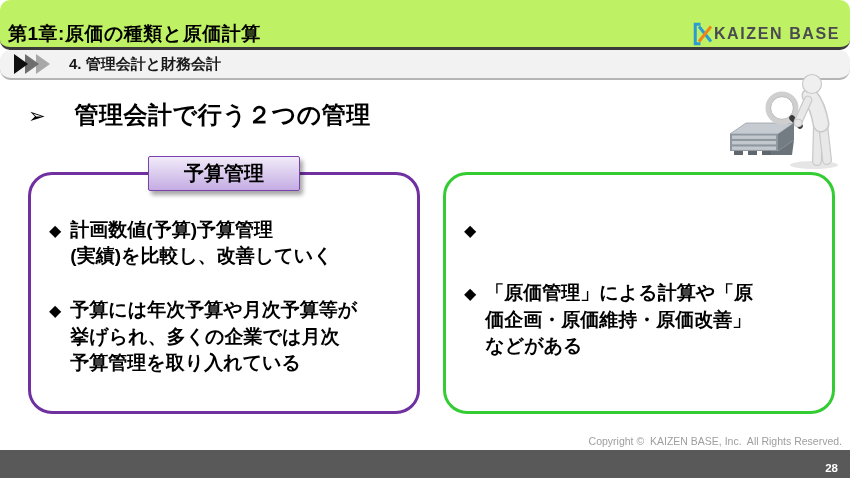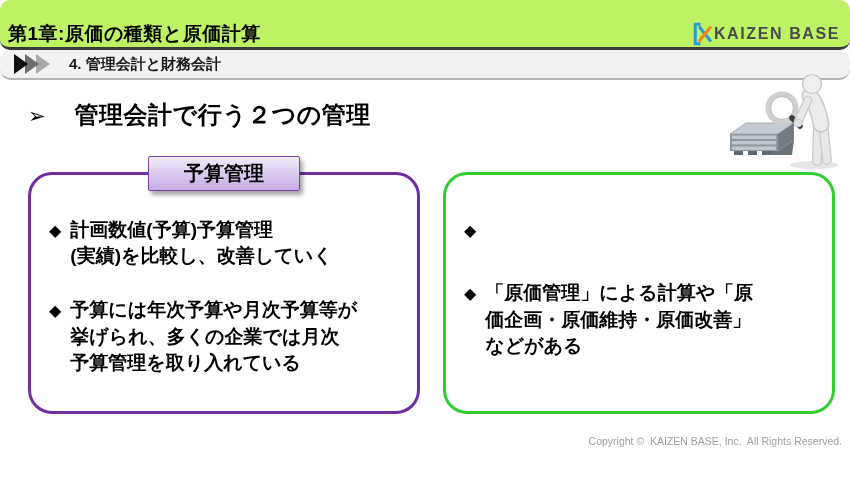--- a/index.html
+++ b/index.html
@@ -143,14 +143,17 @@
       <div class="bullet">
         <span class="diamond">◆</span>
         <span class="bullet-text">「原価管理」による計算や「原
 価企画・原価維持・原価改善」
 などがある</span>
       </div>
     </div>
   </section>
 
   <div class="copyright">Copyright ©  KAIZEN BASE, Inc.  All Rights Reserved.</div>
+  <div class="bottom-bar">
+    <span class="page-number">28</span>
+  </div>
 
 </div>
 
 </body></html>

